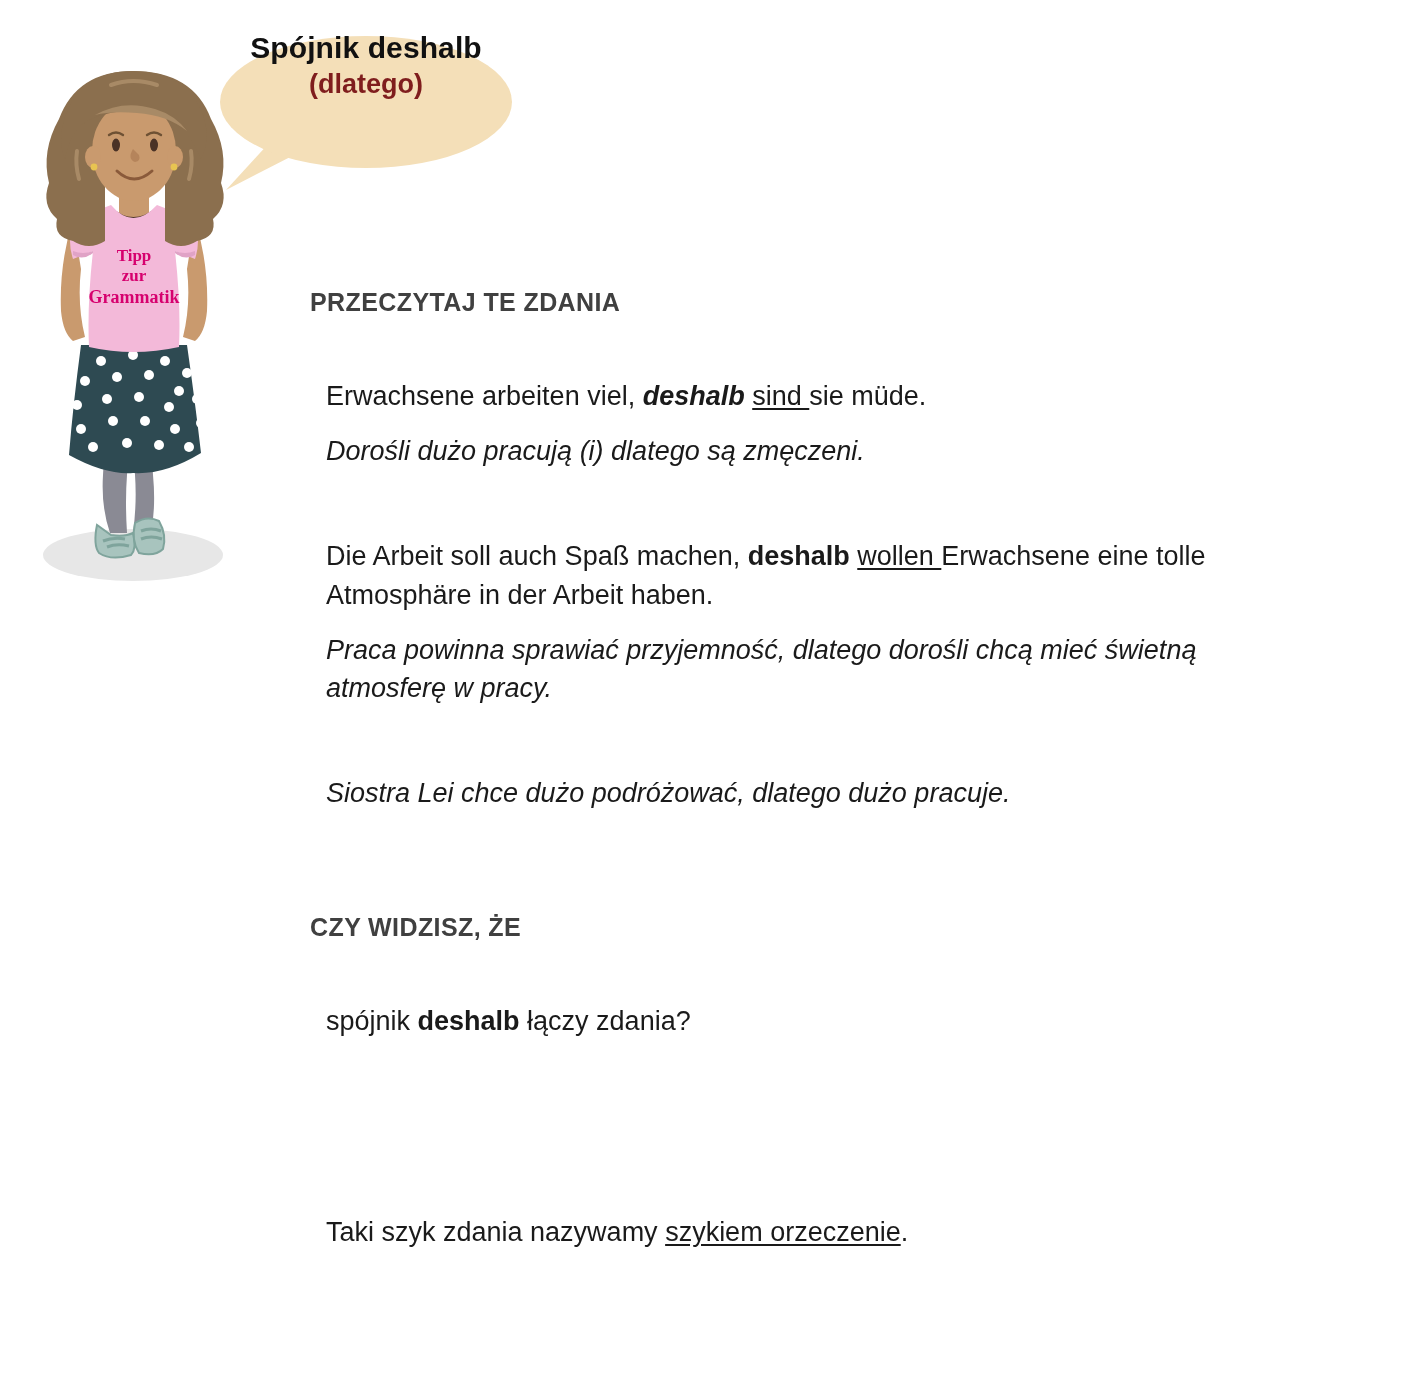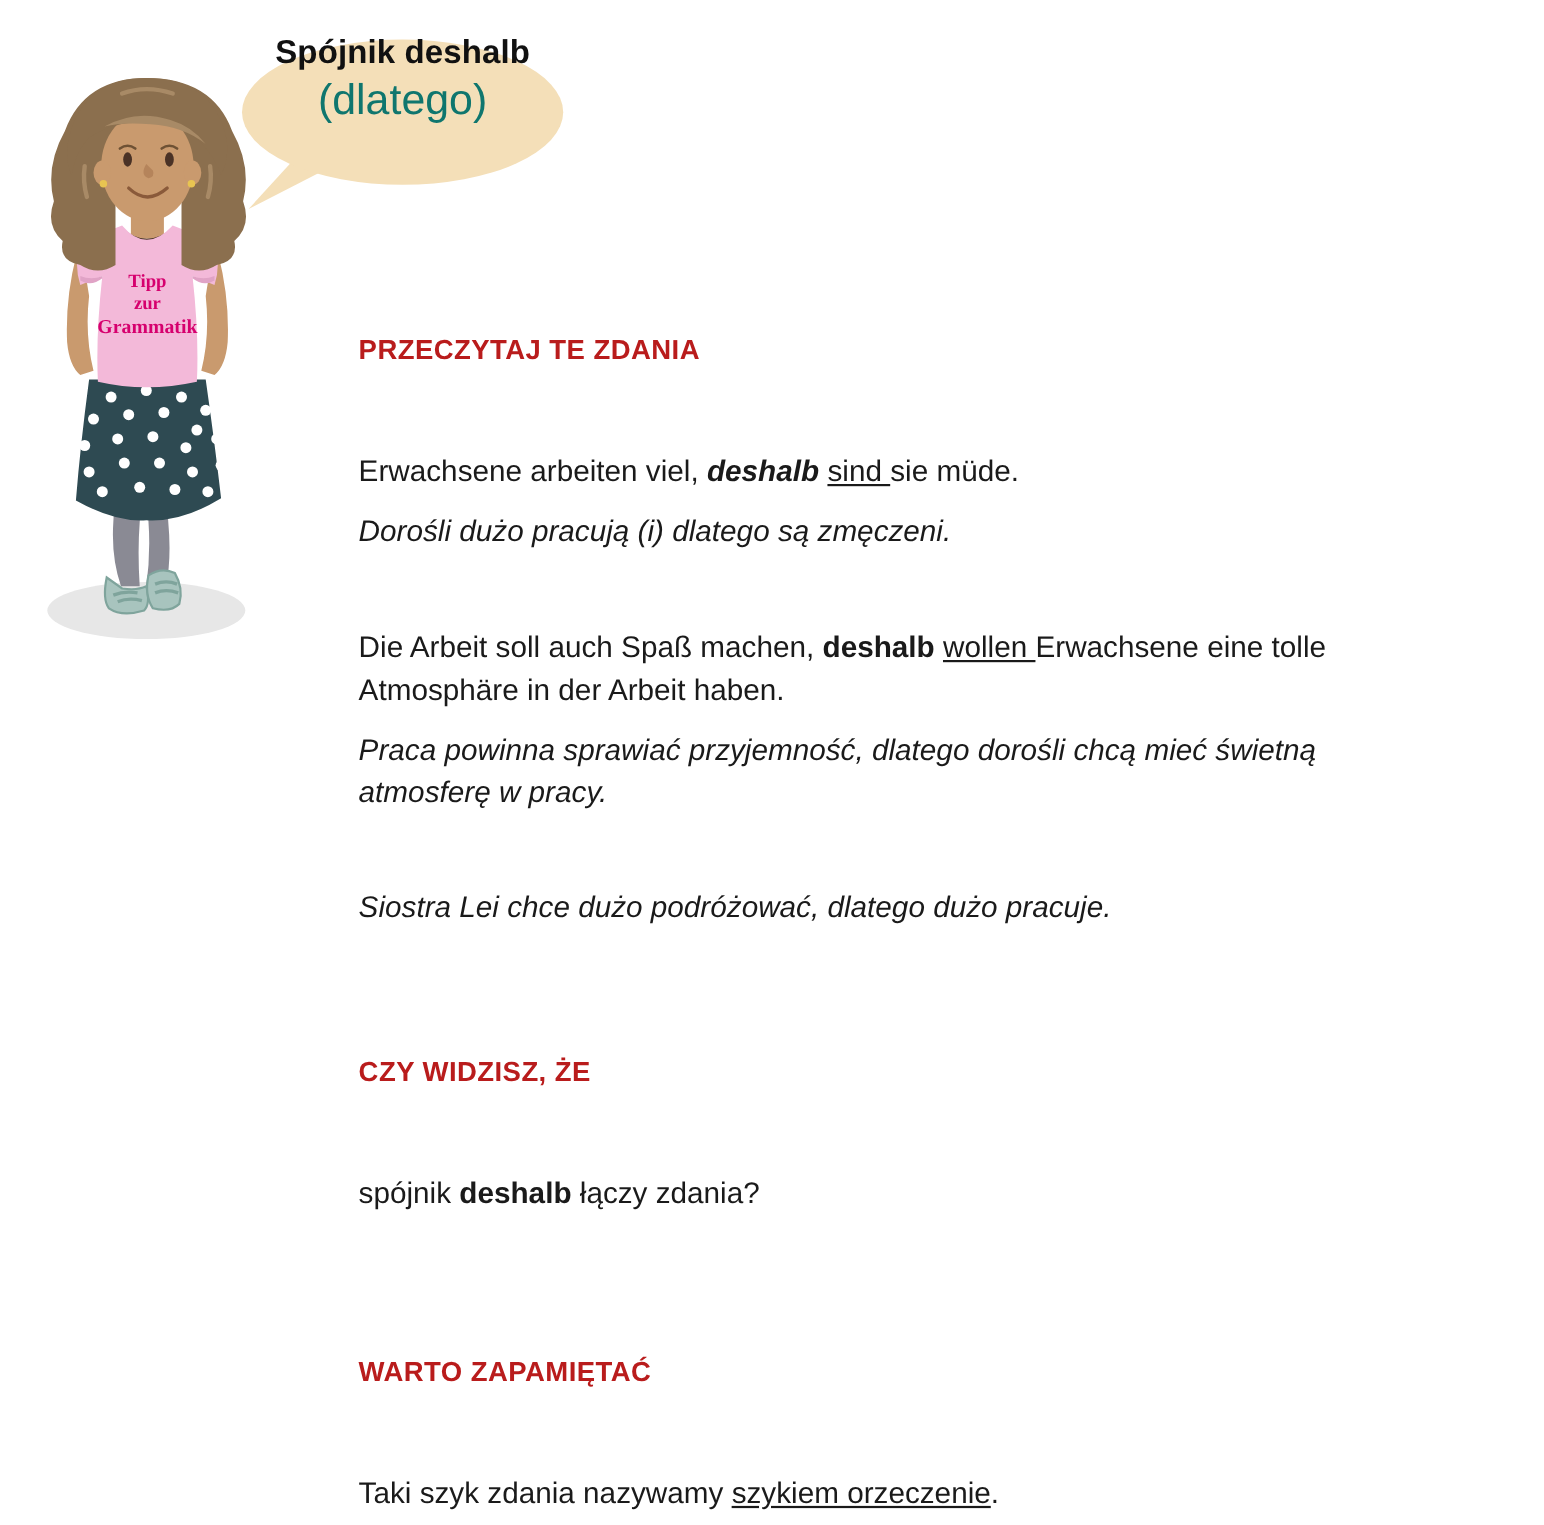--- a/index.html
+++ b/index.html
@@ -52,38 +52,38 @@
     text-align: center;
     line-height: 1.30;
   }
   .bubble-line1 {
     font-size: 30px;
     font-weight: bold;
     color: #111111;
     letter-spacing: 0.1px;
   }
   .bubble-line2 {
-    font-size: 39px;
-    font-weight: normal;
-    color: #0f766e;
+    font-size: 27px;
+    font-weight: bold;
+    color: #7f1d1d;
   }
 
   
   .content {
     position: absolute;
     left: 310px;
     top: 288px;
     width: 1010px;
   }
   .section-heading {
-    color: #b91c1c;
+    color: #404040;
     font-weight: bold;
     font-size: 25px;
     letter-spacing: 0.4px;
-    margin: 16px;
+    margin: 0;
   }
   .para {
     font-size: 27px;
     line-height: 1.44;
     color: #1a1a1a;
     margin: 16px;
   }
   .pl {
     font-style: italic;
   }
@@ -213,18 +213,17 @@
     <p class="para pl">Siostra Lei chce dużo podróżować, dlatego dużo pracuje.</p>
 
     <div class="gap-section"></div>
 
     <h2 class="section-heading">CZY WIDZISZ, ŻE</h2>
     <div class="gap-head-body"></div>
     <p class="para"><span>spójnik </span><span class="b">deshalb</span><span> łączy zdania?</span></p>
 
     <div class="gap-section-2"></div>
 
-    <h2 class="section-heading">WARTO ZAPAMIĘTAĆ</h2>
     <div class="gap-head-body"></div>
     <p class="para"><span>Taki szyk zdania nazywamy </span><span class="u">szykiem orzeczenie</span><span>.</span></p>
 
   </div>
 </div>
 
 </body></html>

